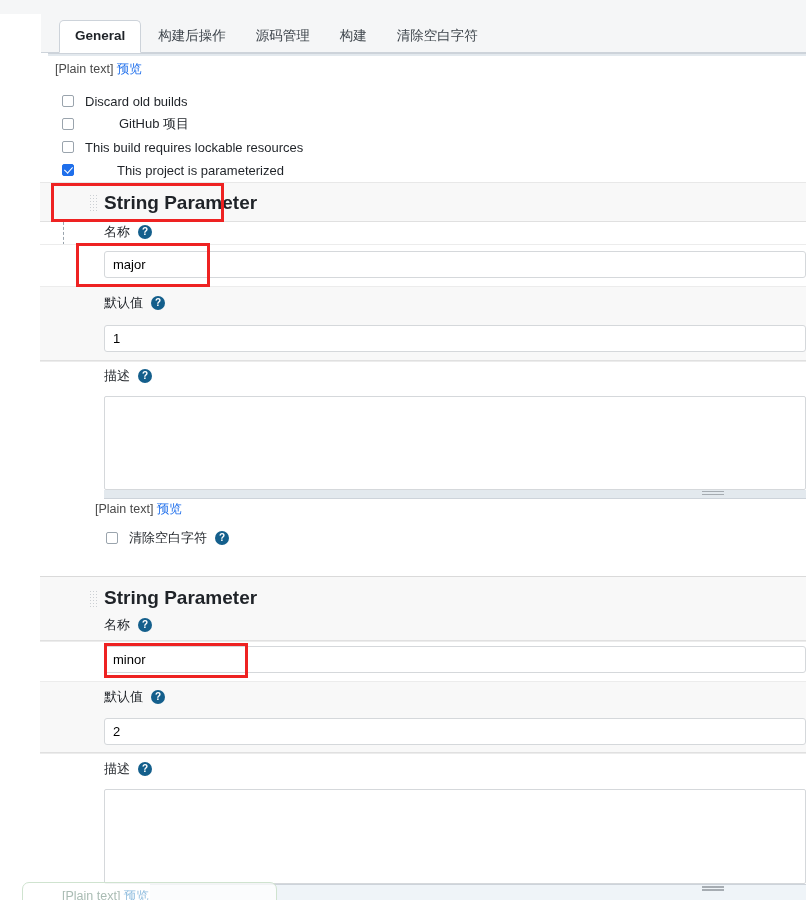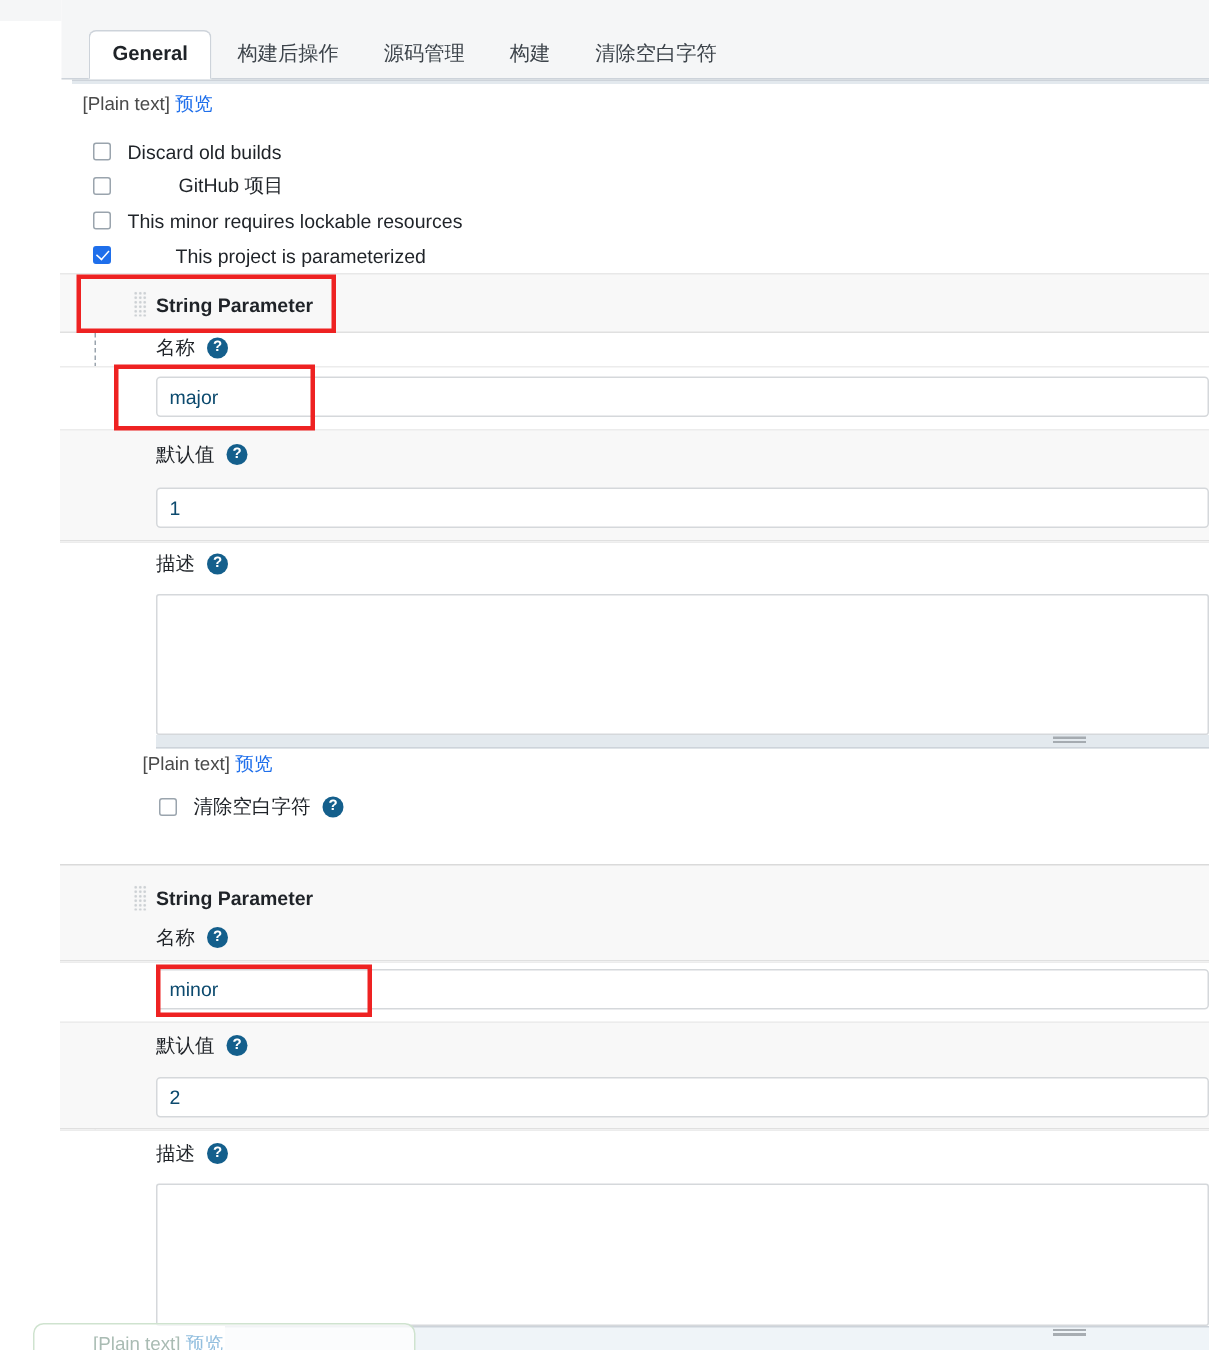--- a/index.html
+++ b/index.html
@@ -134,21 +134,21 @@
   .row.white { background: #ffffff; border-top: none; border-bottom: none; }
   .row.gray  { background: #f8f8f8; }
 
   .lbl {
     position: absolute;
     font-size: 13px;
     color: #1f2328;
     white-space: nowrap;
     display: flex; align-items: center;
   }
-  .lbl.bold { font-weight: bold; font-size: 13px; text-align: right; }
+  .lbl.bold { font-weight: bold; font-size: 19px; text-align: right; }
 
   .help {
     display: inline-block;
     width: 14px; height: 14px;
     border-radius: 50%;
     background: #145f8c;
     color: #ffffff;
     font-size: 10px;
     font-weight: bold;
     line-height: 14px;
@@ -169,21 +169,21 @@
   }
 
   
   .tinput {
     position: absolute;
     height: 27px;
     background: #ffffff;
     border: 1px solid #d5d8db;
     border-radius: 3px;
     font-size: 13px;
-    color: #0c4a6e;
+    color: #000000;
     padding: 0 8px;
     line-height: 25px;
     white-space: nowrap;
     overflow: hidden;
     cursor: text;
   }
 
   .tarea {
     position: absolute;
     background: #ffffff;
@@ -281,21 +281,21 @@
   <div class="chk-row" style="left:62px; top:92px;">
     <span class="cbox"></span>
     <span>Discard old builds</span>
   </div>
   <div class="chk-row" style="left:62px; top:115px;gap:34px;">
     <span class="cbox"></span>
     <span>GitHub 项目</span>
   </div>
   <div class="chk-row" style="left:62px; top:138px;">
     <span class="cbox"></span>
-    <span>This minor requires lockable resources</span>
+    <span>This build requires lockable resources</span>
   </div>
   <div class="chk-row" style="left:62px; top:161px;gap:32px;">
     <span class="cbox checked"></span>
     <span>This project is parameterized</span>
   </div>
 
   <div class="rail" style="left:63px; top:182px; height:702px;"></div>
 
   <div class="row gray" style="top:182px; left:40px; width:766px; height:40px; border-top:1px solid #e8e8e8;"></div>
   <div class="grip" style="left:89px; top:194px;"></div>

